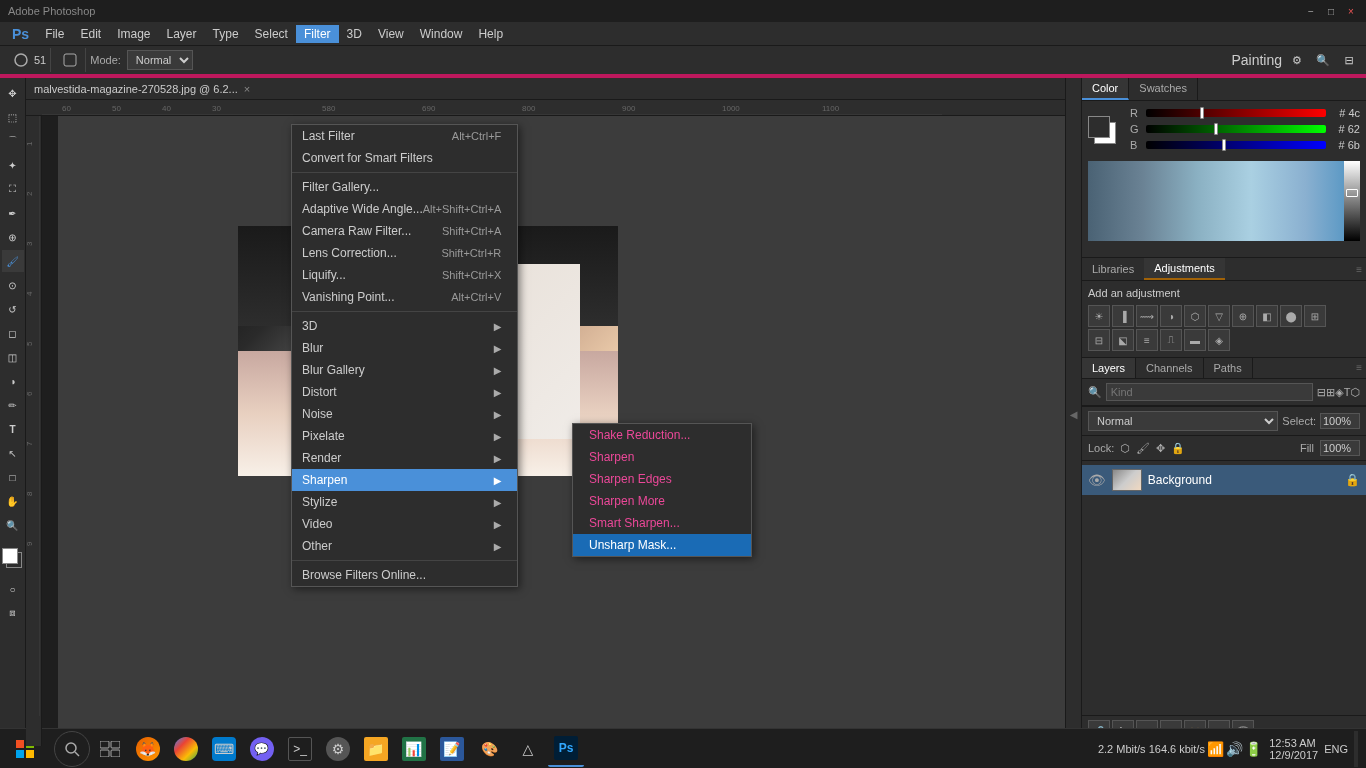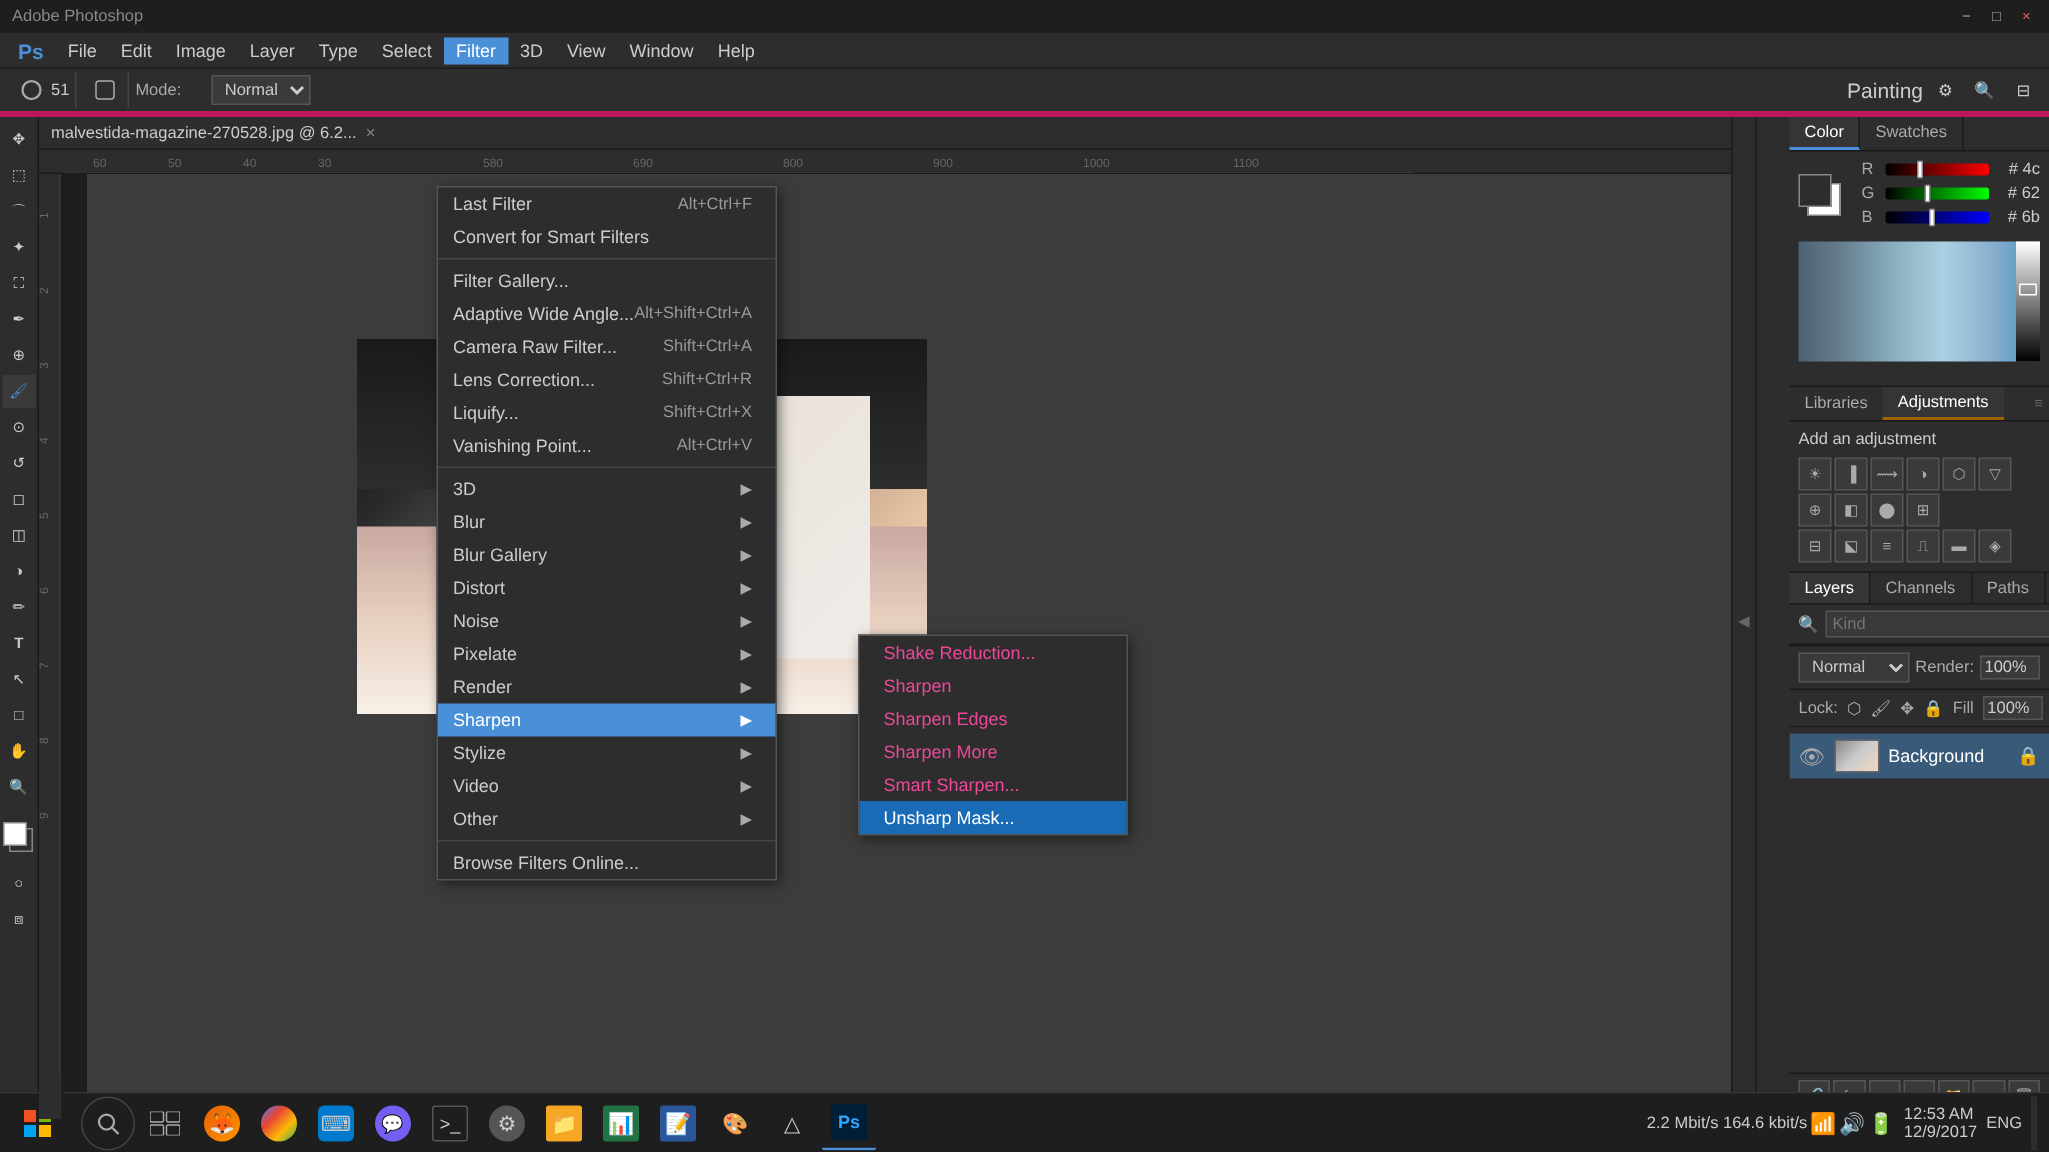--- a/index.html
+++ b/index.html
@@ -122,21 +122,21 @@
     </div>
     <span style="font-size:11px;color:#ccc;">51</span>
   </div>
   <div class="toolbar-section">
     <div class="toolbar-btn">
       <svg width="16" height="16">
           <rect x="2" y="2" width="12" height="12" rx="2" fill="none" stroke="#aaa" stroke-width="1"></rect>
         </svg>
     </div>
   </div>
-  <div style="display:flex;align-items:center;gap:20px;">
+  <div style="display:flex;align-items:center;gap:6px;">
     <span style="font-size:11px;color:#aaa;">Mode:</span>
     <select class="toolbar-select">
       <option>Normal</option>
     </select>
   </div>
   <div style="margin-left:auto;display:flex;align-items:center;gap:4px;">
     <span style="font-size:14px;color:#ccc;">Painting</span>
     <div class="toolbar-btn">⚙</div>
     <div class="toolbar-btn">🔍</div>
     <div class="toolbar-btn">⊟</div>
@@ -224,21 +224,21 @@
           </div>
         </div>
       </div>
     </div>
   </div>
 
   <div id="right-expand" style="width:16px;background:#2d2d2d;border-left:1px solid #1a1a1a;display:flex;flex-direction:column;align-items:center;padding-top:4px;cursor:pointer;">
     <span style="color:#666;font-size:10px;">◀</span>
   </div>
 
-  <div id="right-panel" style="width:196px;background:#2d2d2d;border-left:1px solid #1a1a1a;display:flex;flex-direction:column;padding-left:22px;">
+  <div id="right-panel" style="width:285px;background:#2d2d2d;border-left:1px solid #1a1a1a;display:flex;flex-direction:column;">
 
     <div id="color-panel" style="border-bottom:1px solid #1a1a1a;">
       <div id="color-tabs" style="display:flex;border-bottom:1px solid #1a1a1a;">
         <div class="color-tab active">Color</div>
         <div class="color-tab">Swatches</div>
       </div>
       <div id="color-sliders" style="padding:6px;">
 
         <div style="display:flex;align-items:center;gap:6px;margin-bottom:6px;">
           <div style="position:relative;width:36px;height:30px;">
@@ -321,21 +321,21 @@
       <div style="display:flex;align-items:center;gap:4px;padding:4px 6px;border-bottom:1px solid #1a1a1a;">
         <div style="color:#666;font-size:11px;">🔍</div>
         <input type="text" style="flex: 1 1 0%; background: rgb(58, 58, 58); border: 1px solid rgb(85, 85, 85); color: rgb(204, 204, 204); padding: 2px 4px; font-size: 11px;" placeholder="Kind">
         <div style="color:#aaa;font-size:11px;cursor:pointer;">⊟⊞◈T⬡</div>
       </div>
 
       <div id="layers-blend" style="display:flex;align-items:center;gap:4px;padding:4px 6px;border-bottom:1px solid #1a1a1a;">
         <select class="toolbar-select" style="flex:1;background:#3a3a3a;border:1px solid #555;color:#ccc;font-size:11px;">
           <option>Normal</option>
         </select>
-        <span style="font-size:11px;color:#aaa;">Render:</span>
+        <span style="font-size:11px;color:#aaa;">Select:</span>
         <input type="text" style="width: 40px; background: rgb(58, 58, 58); border: 1px solid rgb(85, 85, 85); color: rgb(204, 204, 204); padding: 1px 2px; font-size: 11px;" value="100%">
       </div>
 
       <div id="lock-row" style="display:flex;align-items:center;gap:6px;padding:4px 6px;border-bottom:1px solid #1a1a1a;">
         <span style="font-size:11px;color:#aaa;">Lock:</span>
         <span class="lock-icon">⬡</span>
         <span class="lock-icon">🖌</span>
         <span class="lock-icon">✥</span>
         <span class="lock-icon">🔒</span>
         <span style="margin-left:auto;font-size:11px;color:#aaa;">Fill</span>

